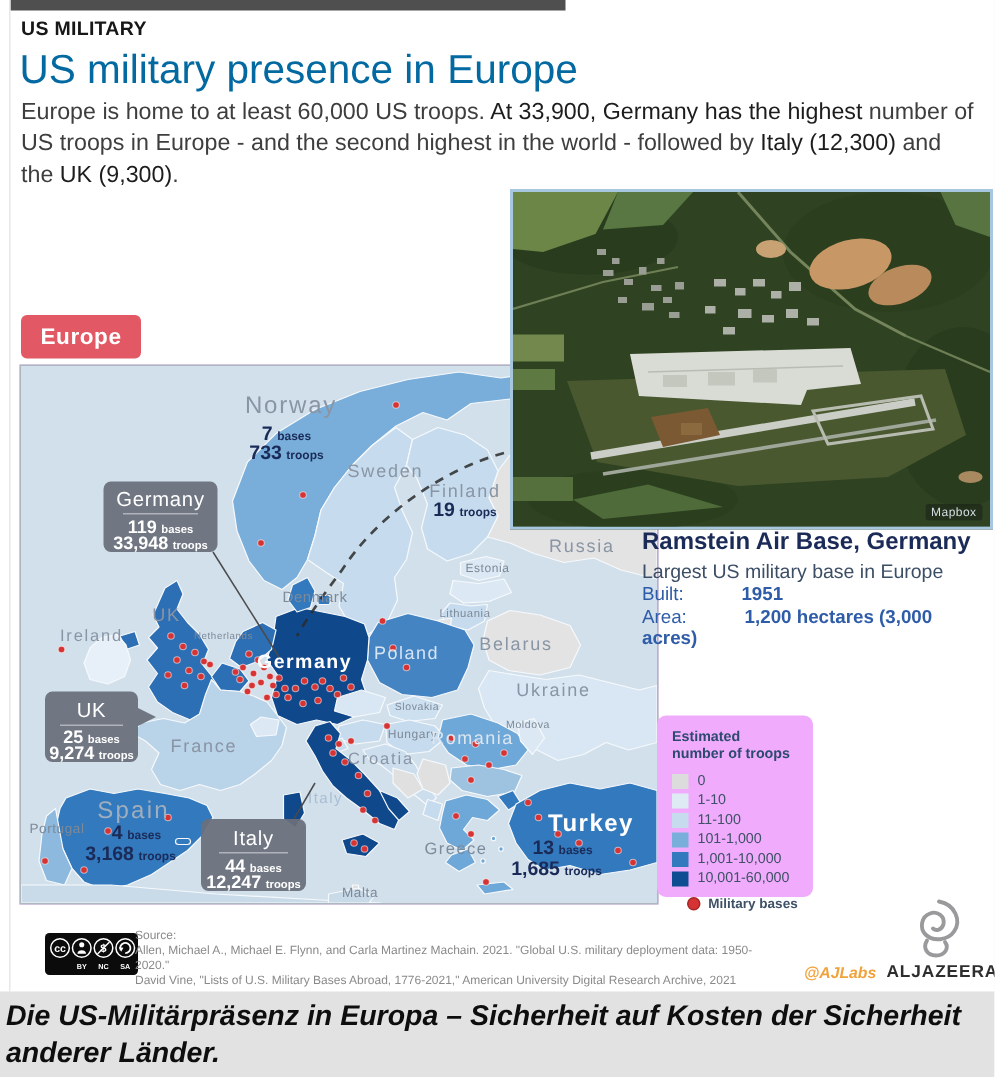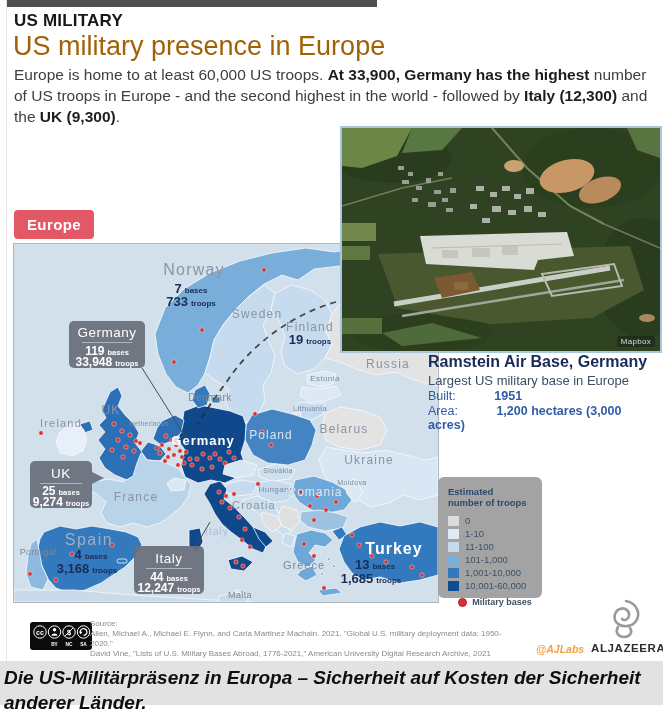--- a/index.html
+++ b/index.html
@@ -1,54 +1,54 @@
 <!DOCTYPE html>
 <html><head>
 <meta charset="utf-8">
 <style>
   html,body{margin:0;padding:0;}
   body{font-family:"Liberation Sans",sans-serif;background:#f4f4f4;}
   .page{position:relative;width:663px;height:718px;background:#ffffff;overflow:hidden;}
   .top-partial-bar{position:absolute;left:7px;top:0;width:370px;height:7px;background:#4f4f4f;}
   .left-edge{position:absolute;left:6px;top:0;width:1px;height:661px;background:#e7e7e7;}
-  .kicker{position:absolute;left:14px;top:11px;font-size:17px;font-weight:800;color:#171717;letter-spacing:0.2px;}
-  .big-title{position:absolute;left:13px;top:31px;font-size:27px;font-weight:500;color:#a16207;}
+  .kicker{position:absolute;left:14px;top:11px;font-size:13px;font-weight:800;color:#171717;letter-spacing:0.2px;}
+  .big-title{position:absolute;left:13px;top:31px;font-size:27px;font-weight:500;color:#0369a1;}
   .intro{position:absolute;left:14px;top:64px;width:638px;margin:0;font-size:15.5px;line-height:21px;color:#3e3e3e;}
-  .intro .b{font-weight:700;color:#1d1d1d;}
+  .intro .b{font-weight:400;color:#1d1d1d;}
   .region-tag{position:absolute;left:14px;top:210px;width:80px;height:29px;background:#E25864;color:#fff;
     font-size:15px;font-weight:600;text-align:center;line-height:29px;border-radius:4px;letter-spacing:0.4px;}
   .map-wrap{position:absolute;left:13px;top:243px;width:424px;height:358px;border:1px solid #aeb6bf;background:#f0abfc;}
   .map-wrap svg{display:block;}
   .satellite{position:absolute;left:340px;top:126px;width:318px;height:223px;border:2px solid #a6c7de;z-index:5;background:#2F4323;}
   .satellite svg{display:block;}
   .mapbox-chip{position:absolute;right:5px;bottom:4px;font-size:8px;color:#d5dde4;background:rgba(20,26,18,0.45);
     padding:1px 4px;border-radius:2px;letter-spacing:0.3px;}
   .ramstein{position:absolute;left:428px;top:353px;width:232px;z-index:6;}
   .r-title{font-size:16px;font-weight:700;color:#1B2B58;}
   .r-sub{font-size:13px;color:#3C4E66;margin-top:2px;}
   .r-meta{font-size:12.5px;color:#2E5CA8;margin-top:1px;}
   .r-meta:first-of-type{margin-top:12px;}
   .r-meta b{font-weight:700;margin-left:35px;}
-  .legend{position:absolute;left:438px;top:477px;width:104px;height:121px;background:#a3a3a3;border-radius:6px;
+  .legend{position:absolute;left:438px;top:477px;width:104px;height:121px;background:#f0abfc;border-radius:6px;
     padding:9px 0 0 10px;box-sizing:border-box;z-index:4;}
   .legend-title{font-size:9.5px;font-weight:700;color:#2C4A6E;line-height:11px;}
   .legend-rows{margin-top:6px;}
   .legend-row{display:flex;align-items:center;height:13px;}
   .legend-row .sw{width:11px;height:10px;margin-right:6px;flex:0 0 auto;}
   .legend-row .ll{font-size:9.5px;color:#3E5166;}
   .legend-bases{display:flex;align-items:center;margin-top:5px;justify-content:center;}
   .legend-bases .bd{width:7px;height:7px;border-radius:50%;background:#D63434;border:1px solid #a92525;margin-right:5px;}
   .legend-bases .bl{font-size:9px;font-weight:700;color:#3E5166;}
   .footer{position:absolute;left:0;top:596px;width:663px;height:64px;}
   .cc-badge{position:absolute;left:30px;top:26px;}
   .source{position:absolute;left:90px;top:23px;width:420px;font-size:8px;line-height:10px;color:#8a8a8a;}
   .credit{position:absolute;left:536px;top:47px;font-size:10.5px;font-weight:600;color:#F2A23B;font-style:italic;}
   .brand-mark{position:absolute;left:603px;top:2px;}
   .brand{position:absolute;left:591px;top:46px;font-size:11.5px;font-weight:800;color:#2e2e2e;letter-spacing:0.6px;}
-  .caption{position:absolute;left:0;top:661px;width:663px;height:44px;background:#E2E2E2;box-sizing:border-box;
+  .caption{position:absolute;left:0;top:661px;width:663px;height:57px;background:#E2E2E2;box-sizing:border-box;
     padding:4px 6px 0 4px;font-size:19px;line-height:25px;font-weight:700;font-style:italic;color:#0e0e0e;}
   
   text{font-family:"Liberation Sans",sans-serif;}
   .cl{fill:#8995A4;letter-spacing:1.2px;}
   .cl-sm{fill:#7d8998;letter-spacing:0.4px;}
   .num{font-weight:700;font-size:13px;fill:#1B2B58;}
   .word{font-size:8px;font-weight:700;fill:#1B2B58;}
   .box{fill:rgba(106,112,124,0.95);}
   .box-name{fill:#ffffff;font-size:13.5px;letter-spacing:0.5px;}
   .box-num{fill:#ffffff;font-weight:700;font-size:12px;}

